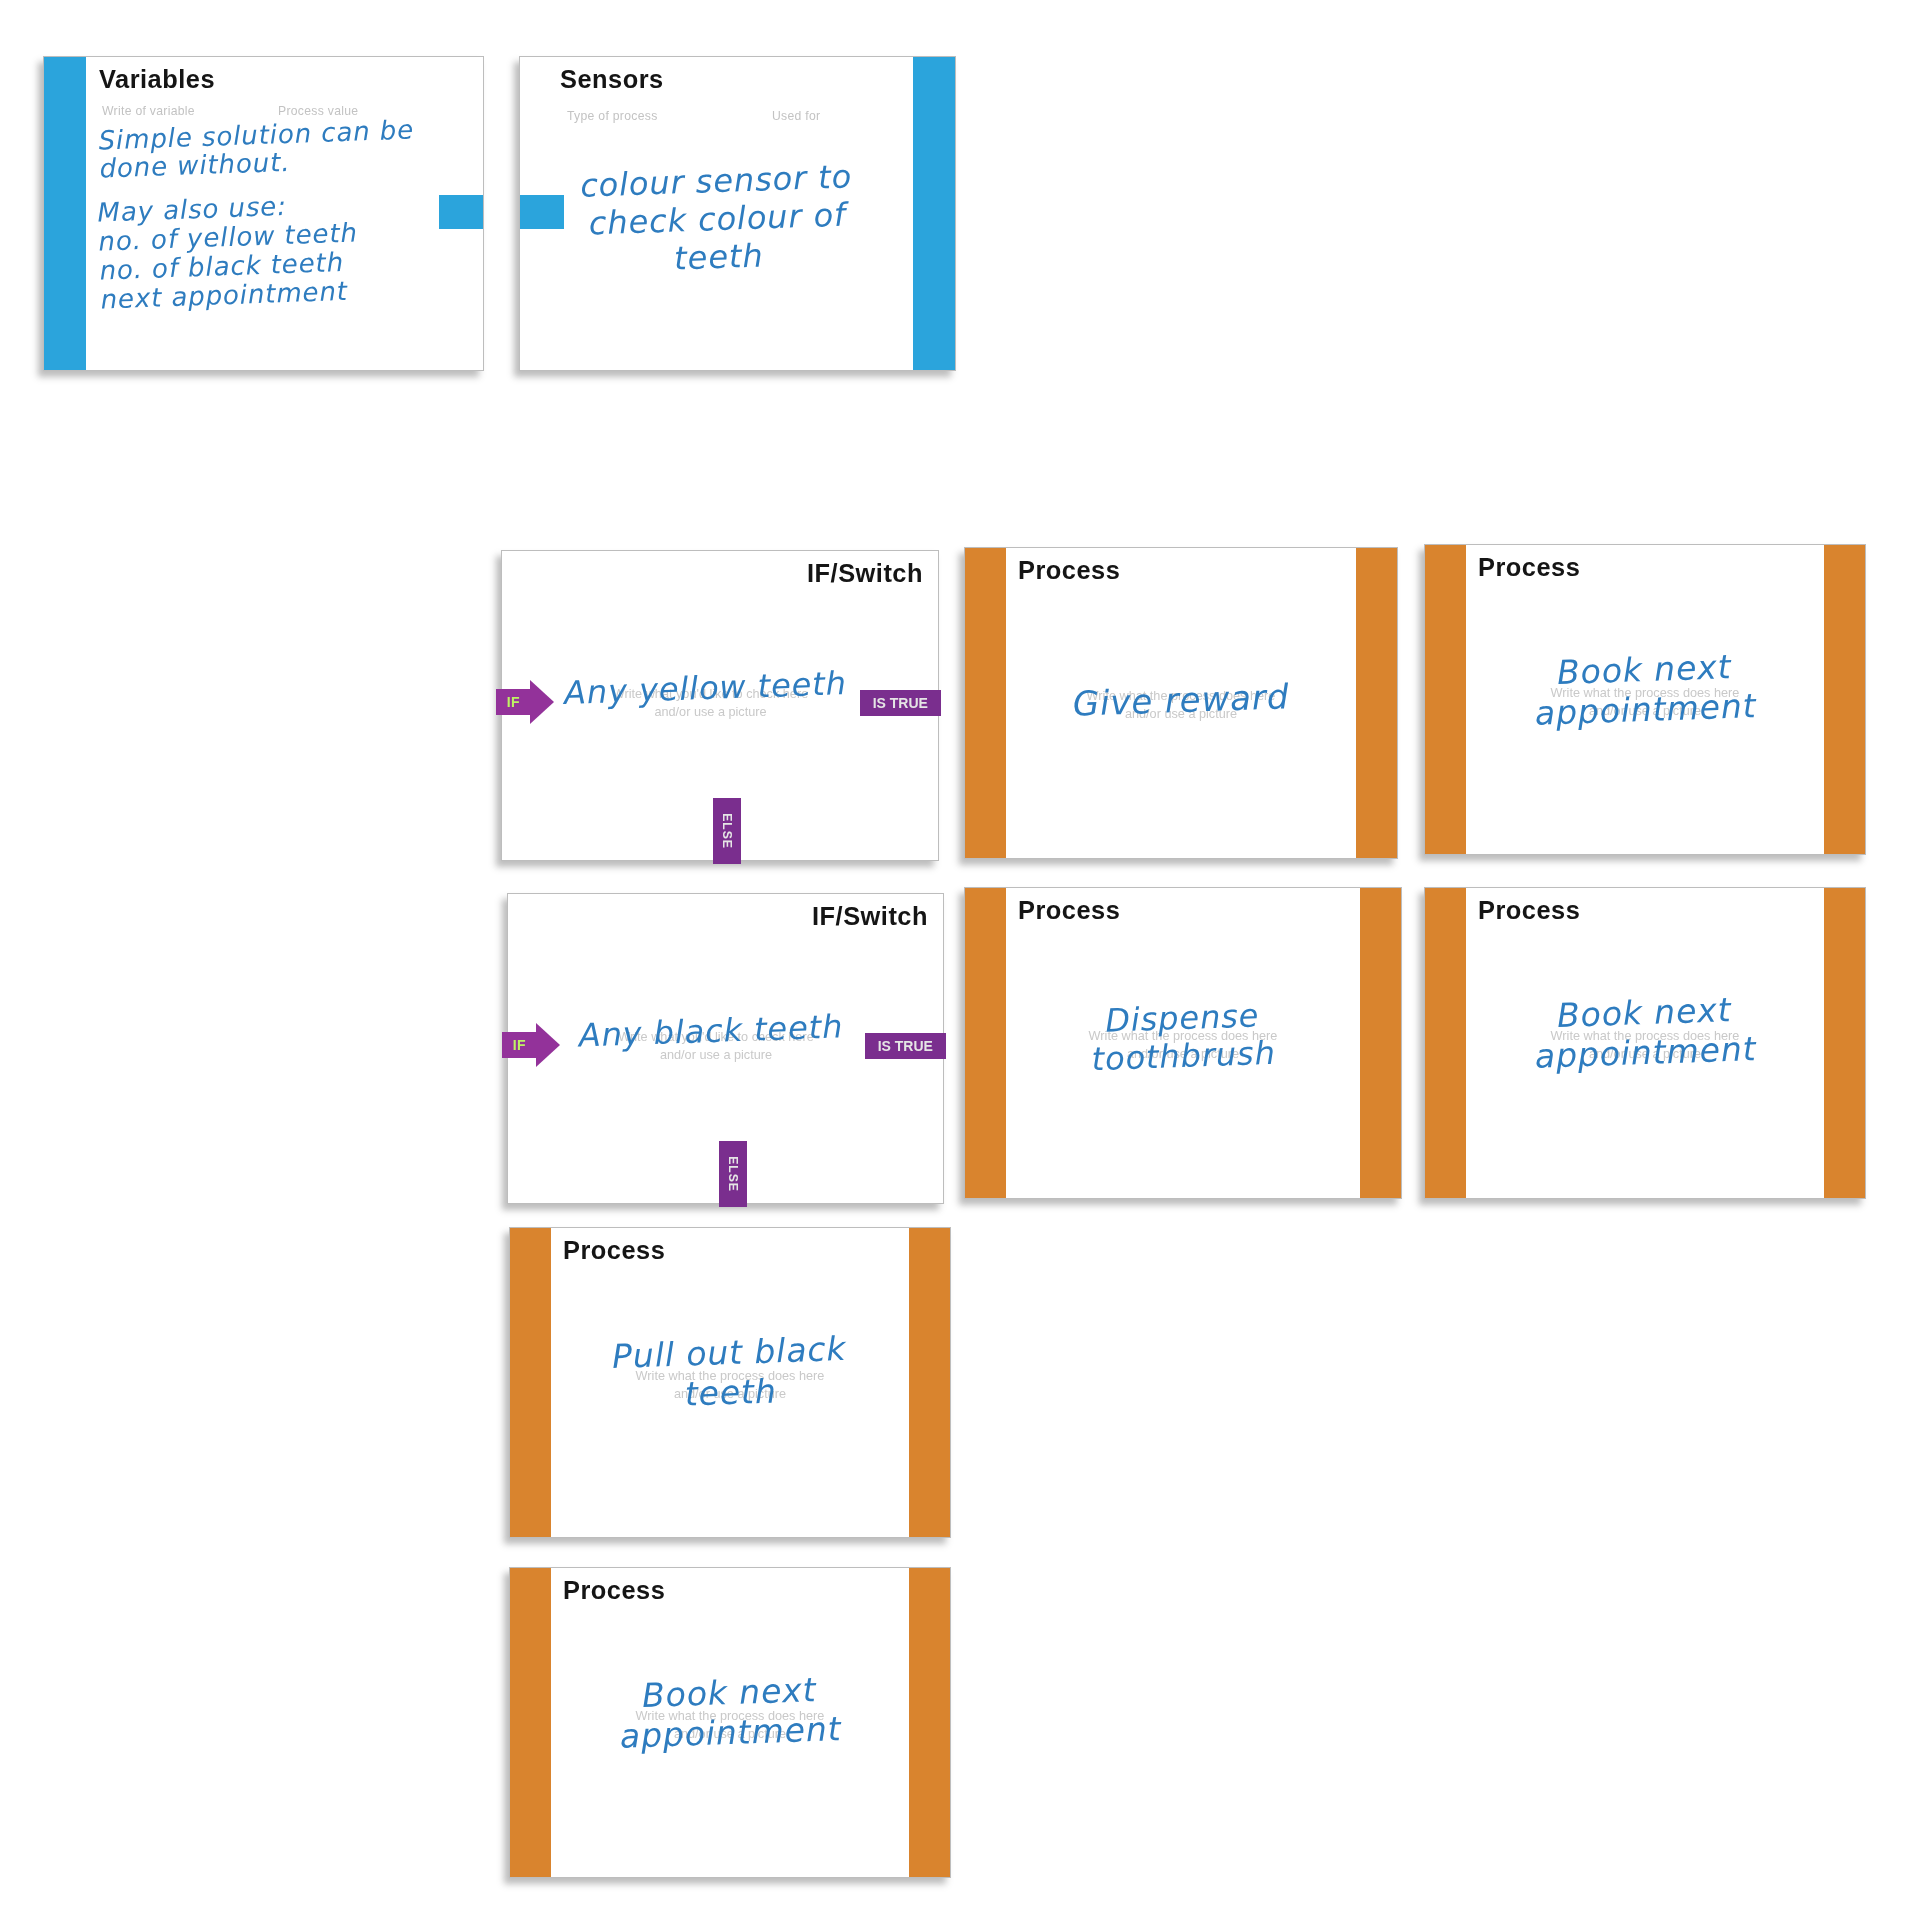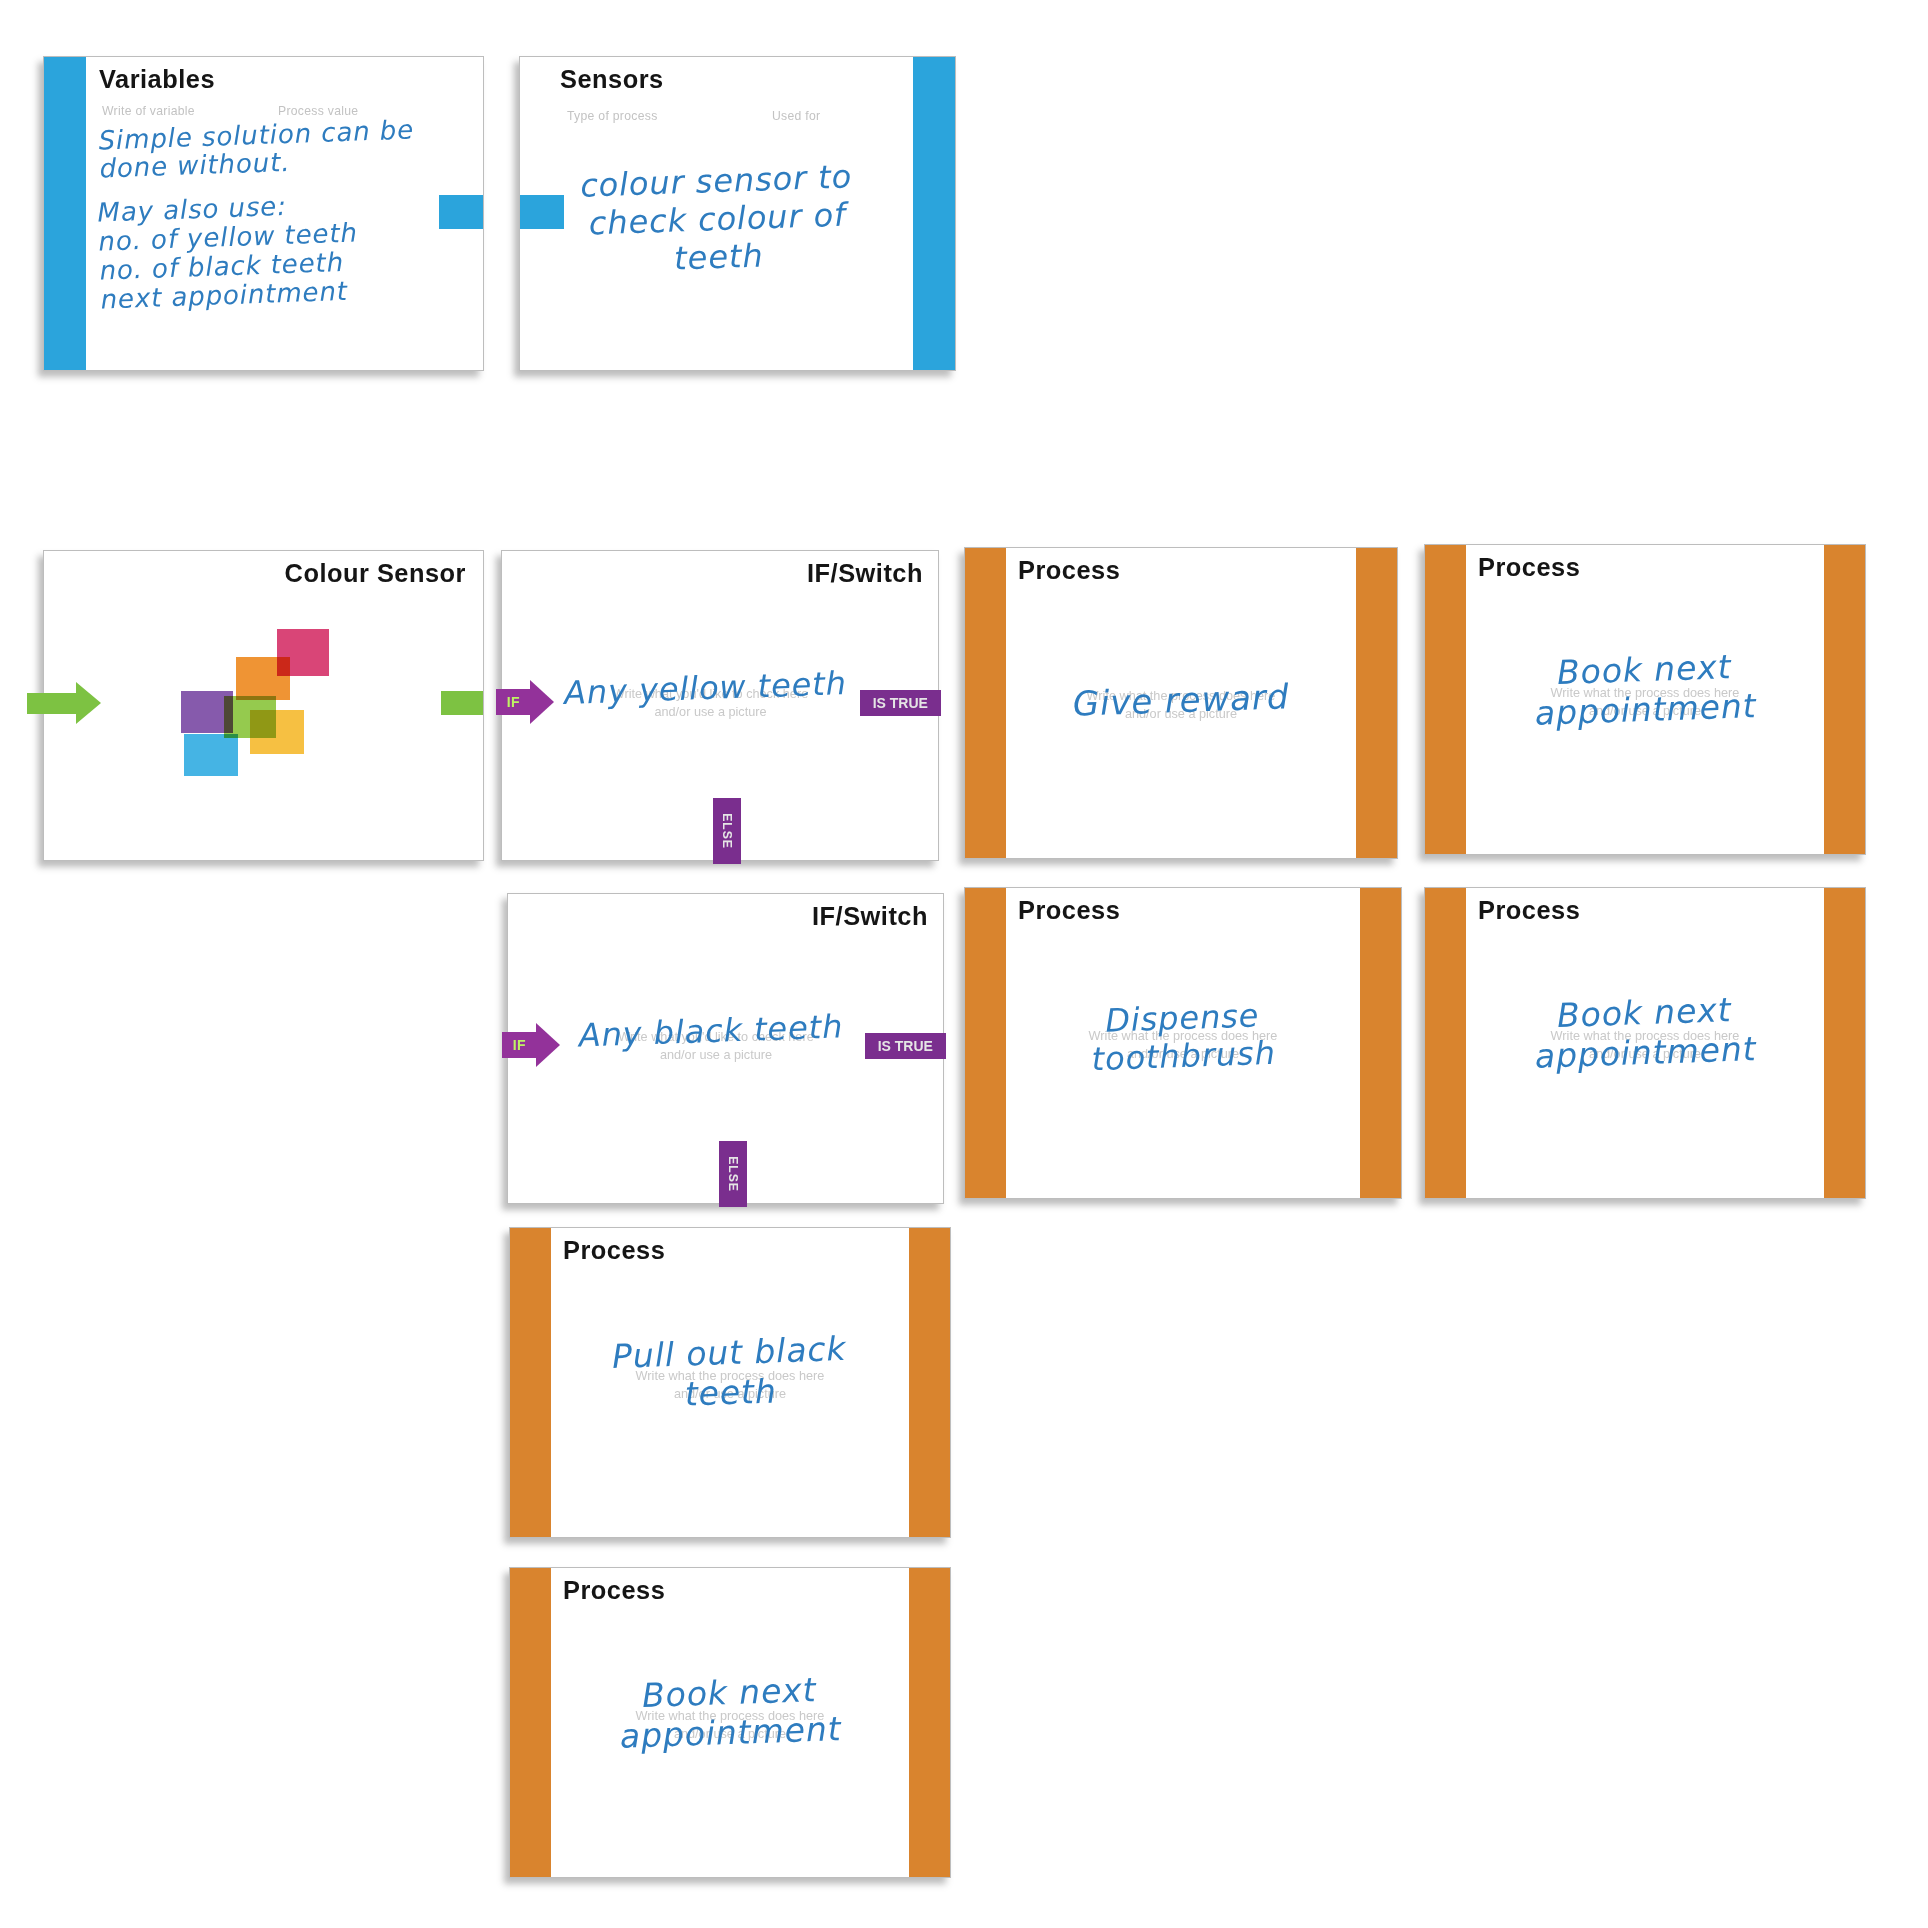--- a/index.html
+++ b/index.html
@@ -72,37 +72,20 @@
     <div class="ph" style="left:47px; top:52px;">Type of process</div>
     <div class="ph" style="left:252px; top:52px;">Used for</div>
     <div class="tab" style="left: 0px; top: 138px; width: 44px; height: 34px; background: rgb(43, 164, 220);"></div>
     <div class="hand center-text" style="left:9.4px; width:377px; top:105px; font-size:32px; line-height:38px;">
       <div>colour sensor to</div>
       <div>check colour of</div>
       <div>teeth</div>
     </div>
   </div>
 
-  <div class="card" style="left:43px; top:550px; width:439px; height:309px;">
-    <div class="card-title" style="right:17px; top:7.5px;">Colour Sensor</div>
-
-    <div class="arrow-wrap" style="left:-17px; top:131px;">
-      <div class="arrow-tail" style="width: 49px; height: 21px; background: rgb(125, 194, 66);"></div>
-      <div class="arrow-head" style="border-top:21px solid transparent; border-bottom:21px solid transparent; border-left:25.4px solid #7dc242;"></div>
-    </div>
-
-    <div class="sq" style="left: 137px; top: 140px; width: 52px; height: 42px; background: rgb(124, 76, 165);"></div>
-    <div class="sq" style="left: 192px; top: 106px; width: 54px; height: 43px; background: rgb(238, 139, 34);"></div>
-    <div class="sq" style="left: 233px; top: 78px; width: 52px; height: 47px; background: rgb(214, 53, 107);"></div>
-    <div class="sq" style="left: 180px; top: 145px; width: 52px; height: 42px; background: rgb(140, 198, 63);"></div>
-    <div class="sq" style="left: 206px; top: 159px; width: 54px; height: 44px; background: rgb(246, 187, 50);"></div>
-    <div class="sq" style="left: 140px; top: 183px; width: 54px; height: 42px; background: rgb(53, 174, 226);"></div>
-
-    <div class="tab" style="right: 0px; top: 140px; width: 42px; height: 23.5px; background: rgb(125, 194, 66);"></div>
-  </div>
 
   <div class="card" style="left:501px; top:550px; width:436px; height:309px; overflow:visible;">
     <div class="card-title" style="right:15px; top:7.5px;">IF/Switch</div>
     <div class="arrow-wrap" style="left:-5.6px; top:129px;">
       <div class="arrow-tail" style="width: 34px; height: 26px; background: rgb(147, 50, 154);">
         <span class="if-text">IF</span>
       </div>
       <div class="arrow-head" style="border-top:22.6px solid transparent; border-bottom:22.6px solid transparent; border-left:24.5px solid #93329a;"></div>
     </div>
     <div class="watermark" style="left:56px; right:75px; top:134px;">

